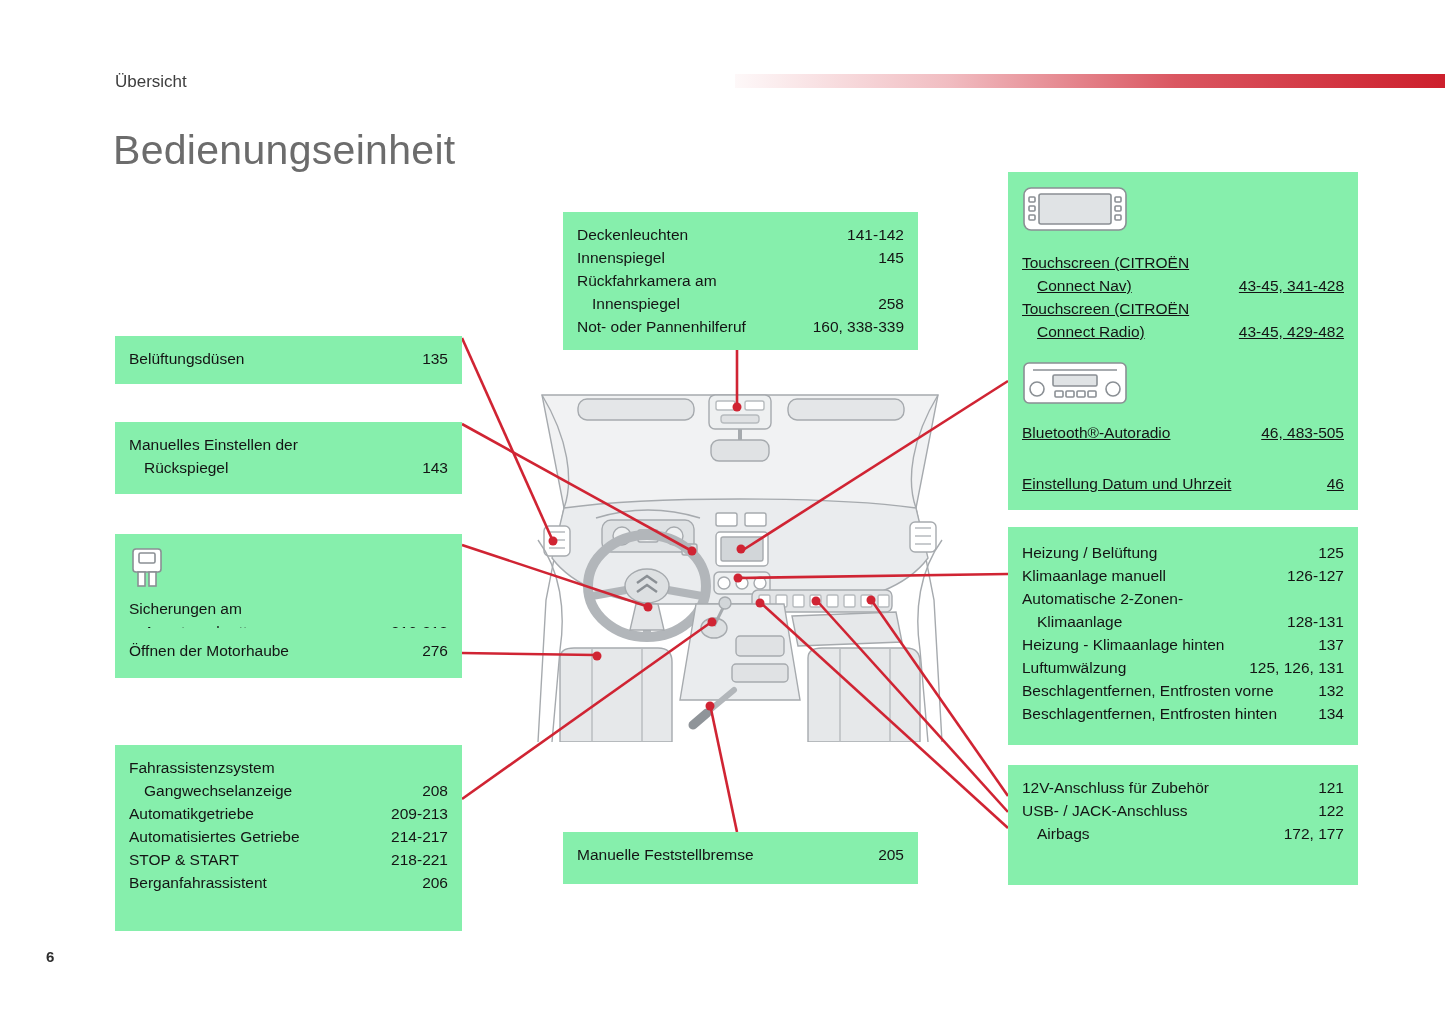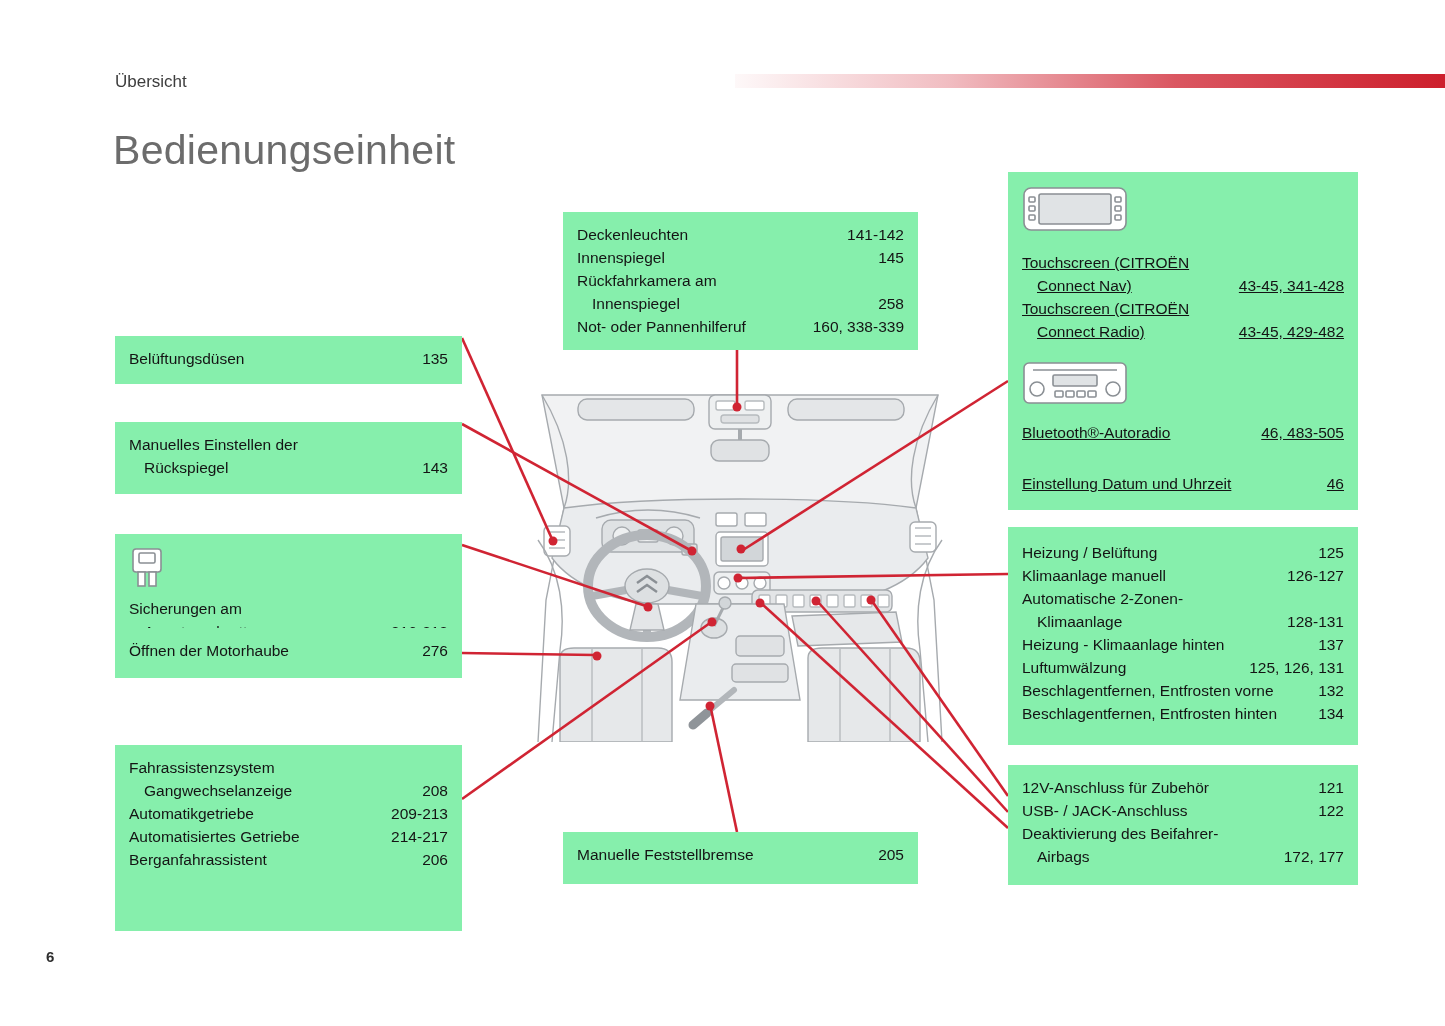--- a/index.html
+++ b/index.html
@@ -199,20 +199,24 @@
   </div>
   <div class="row">
     <span class="lbl">Automatikgetriebe</span>
     <span class="pg">209-213</span>
   </div>
   <div class="row">
     <span class="lbl">Automatisiertes Getriebe</span>
     <span class="pg">214-217</span>
   </div>
   <div class="row">
+    <span class="lbl">STOP &amp; START</span>
+    <span class="pg">218-221</span>
+  </div>
+  <div class="row">
     <span class="lbl">Berganfahrassistent</span>
     <span class="pg">206</span>
   </div>
 </div>
 
 <div class="box" style="left:563px; top:212px; width:355px; height:138px;">
   <div class="row">
     <span class="lbl">Deckenleuchten</span>
     <span class="pg">141-142</span>
   </div>
@@ -334,23 +338,19 @@
 
 <div class="box" style="left:1008px; top:765px; width:350px; height:120px;">
   <div class="row">
     <span class="lbl">12V-Anschluss für Zubehör</span>
     <span class="pg">121</span>
   </div>
   <div class="row">
     <span class="lbl">USB- / JACK-Anschluss</span>
     <span class="pg">122</span>
   </div>
-  <div class="row">
-    <span class="lbl">Deaktivierung des Beifahrer-</span>
-    <span class="pg"></span>
-  </div>
   <div class="row indent">
     <span class="lbl">Airbags</span>
     <span class="pg">172, 177</span>
   </div>
 </div>
 
 <div class="page-num">6</div>
 
 </body></html>

